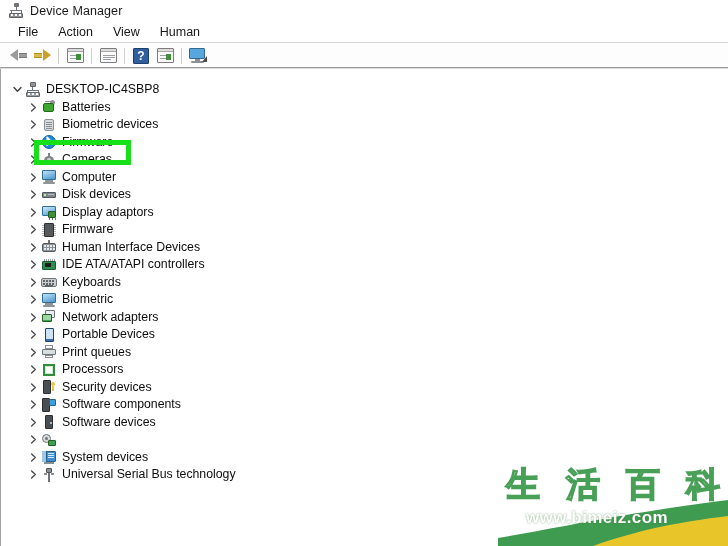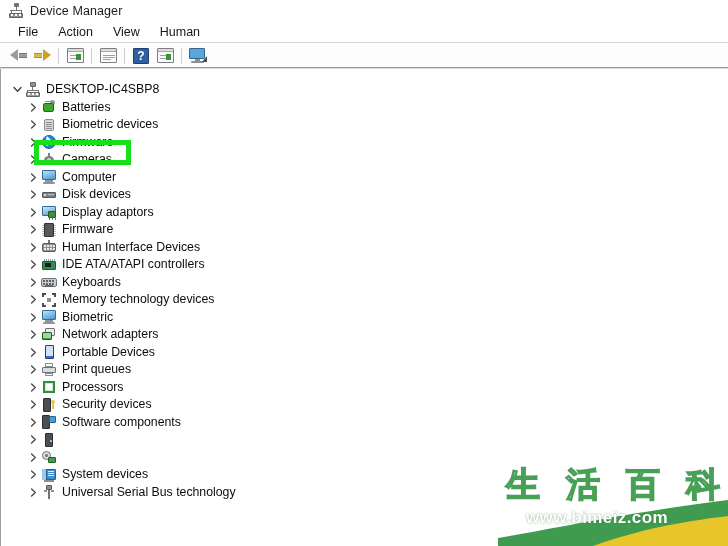--- a/index.html
+++ b/index.html
@@ -632,35 +632,20 @@
             <span class="k" style="left:4px;top:11px;width:8px"></span>
           </span>
           <span class="label">Keyboards</span>
         </div>
         <div class="row child">
           <span class="chev">
             <svg width="9" height="9" viewBox="0 0 9 9">
               <path d="M2.6 1 L6.3 4.5 L2.6 8" fill="none" stroke="#4a4a4a" stroke-width="1.4" stroke-linecap="round" stroke-linejoin="round"></path>
             </svg>
           </span>
-          <span class="ico i-memory">
-            <span class="br" style="left:1px;top:1px;border-right:none;border-bottom:none"></span>
-            <span class="br" style="right:1px;top:1px;border-left:none;border-bottom:none"></span>
-            <span class="br" style="left:1px;bottom:1px;border-right:none;border-top:none"></span>
-            <span class="br" style="right:1px;bottom:1px;border-left:none;border-top:none"></span>
-            <span class="c"></span>
-          </span>
-          <span class="label">Memory technology devices</span>
-        </div>
-        <div class="row child">
-          <span class="chev">
-            <svg width="9" height="9" viewBox="0 0 9 9">
-              <path d="M2.6 1 L6.3 4.5 L2.6 8" fill="none" stroke="#4a4a4a" stroke-width="1.4" stroke-linecap="round" stroke-linejoin="round"></path>
-            </svg>
-          </span>
           <span class="ico i-monitor">
             <span class="body"></span>
             <span class="inner"></span>
             <span class="base"></span>
             <span class="foot"></span>
           </span>
           <span class="label">Biometric</span>
         </div>
         <div class="row child">
           <span class="chev">
@@ -740,20 +725,21 @@
         <div class="row child">
           <span class="chev">
             <svg width="9" height="9" viewBox="0 0 9 9">
               <path d="M2.6 1 L6.3 4.5 L2.6 8" fill="none" stroke="#4a4a4a" stroke-width="1.4" stroke-linecap="round" stroke-linejoin="round"></path>
             </svg>
           </span>
           <span class="ico i-swdev">
             <span class="door"></span>
             <span class="h"></span>
           </span>
+          <span class="label">Software devices</span>
         </div>
         <div class="row child">
           <span class="chev">
             <svg width="9" height="9" viewBox="0 0 9 9">
               <path d="M2.6 1 L6.3 4.5 L2.6 8" fill="none" stroke="#4a4a4a" stroke-width="1.4" stroke-linecap="round" stroke-linejoin="round"></path>
             </svg>
           </span>
           <span class="ico i-storage">
             <span class="disk"></span>
             <span class="dot"></span>

